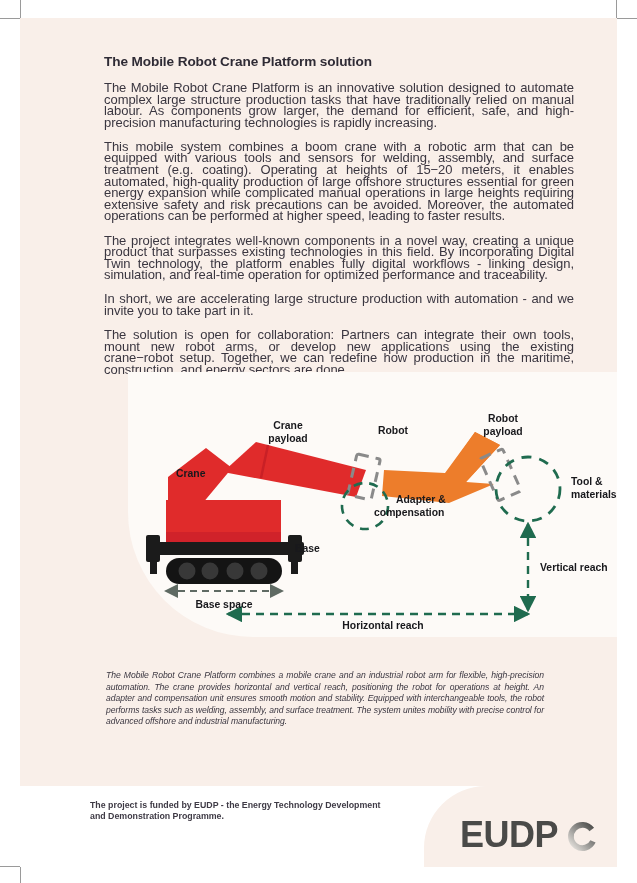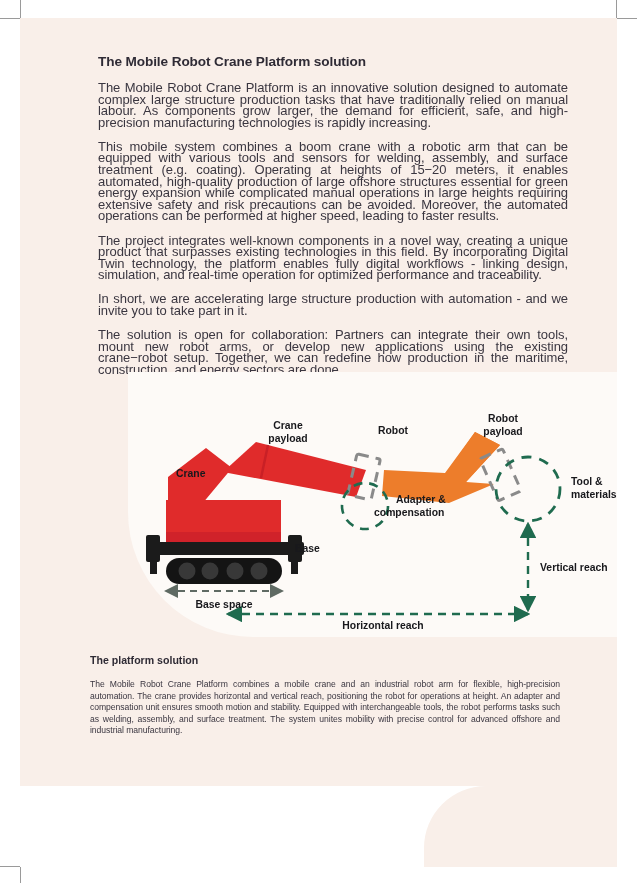--- a/index.html
+++ b/index.html
@@ -16,38 +16,38 @@
   #page-sheet{position:absolute;left:20px;top:18px;width:597px;height:849px;
               background:#ffffff;overflow:hidden;}
 
   #cream-bg{position:absolute;left:0;top:0;width:597px;height:768px;
             background:#f9efe9;}
   
   #cream-footer-right{position:absolute;left:404px;top:768px;width:193px;height:81px;
             background:#f9efe9;border-top-left-radius:62px;}
 
   
-  #intro{position:absolute;left:78px;top:36px;width:470px;}
+  #intro{position:absolute;left:84px;top:36px;width:470px;}
   #intro h1{font-size:13.6px;font-weight:bold;color:#2f2b35;margin:0 0 13px 0;
             letter-spacing:-0.1px;}
   #intro p{font-size:13px;line-height:11.6px;color:#3a3640;margin:0 0 12.5px 0;
            text-align:justify;letter-spacing:-0.05px;}
   #intro p:last-child{margin-bottom:0;}
 
   
   #diagram-panel{position:absolute;left:108px;top:354px;width:489px;height:265px;
                  background:#fdfaf7;border-bottom-left-radius:125px;}
 
   #diagram{position:absolute;left:0;top:0;width:489px;height:265px;}
 
   
   #platform{position:absolute;left:70px;top:636px;width:470px;}
   #platform h2{font-size:10.6px;font-weight:bold;color:#2f2b35;margin:0 0 13px 0;}
-  #platform p{font-size:8.6px;line-height:11.6px;color:#3a3640;margin:0;
-              text-align:justify;letter-spacing:-0.05px;}
+  #platform p{font-size:8.6px;line-height:11.6px;color:#3a3640;margin:16px;
+              text-align:justify;letter-spacing:-0.05px;font-style:italic;}
 
   
   #footer-text{position:absolute;left:70px;top:782px;width:300px;
                font-size:8.8px;line-height:11.4px;font-weight:bold;color:#3f3b46;}
   #logo{position:absolute;left:440px;top:793px;width:140px;height:48px;
         display:flex;align-items:center;}
   #logo-word{font-size:36px;font-weight:bold;color:#4a4a48;letter-spacing:-0.5px;
              font-family:"Liberation Sans",sans-serif;}
   #logo-mark{margin-left:9px;margin-top:2px;}
 </style>
@@ -156,19 +156,32 @@
         <text x="443" y="126">materials</text>
         <text x="167" y="180">Base</text>
         <text x="96" y="236" text-anchor="middle">Base space</text>
         <text x="255" y="257" text-anchor="middle">Horizontal reach</text>
         <text x="412" y="199">Vertical reach</text>
       </g>
     </svg>
   </div>
 
   <section id="platform">
-    <h2>The platform solution</h2>
     <p>The Mobile Robot Crane Platform combines a mobile crane and an industrial robot arm for flexible, high-precision automation. The crane provides horizontal and vertical reach, positioning the robot for operations at height. An adapter and compensation unit ensures smooth motion and stability. Equipped with interchangeable tools, the robot performs tasks such as welding, assembly, and surface treatment. The system unites mobility with precise control for advanced offshore and industrial manufacturing.</p>
   </section>
 
+  <div id="footer-text">The project is funded by EUDP - the Energy Technology Development and Demonstration Programme.</div>
 
+  <div id="logo">
+    <span id="logo-word">EUDP</span>
+    <svg id="logo-mark" width="40" height="40" viewBox="0 0 40 40">
+      <defs>
+        <linearGradient id="ringgrad" x1="1" y1="0" x2="0" y2="1">
+          <stop offset="0%" stop-color="#4a4a48"></stop>
+          <stop offset="55%" stop-color="#9b9a97"></stop>
+          <stop offset="100%" stop-color="#e8e4df"></stop>
+        </linearGradient>
+      </defs>
+      <path d="M31.5 26.5 A14 14 0 1 1 30 12.2" fill="none" stroke="url(#ringgrad)" stroke-width="7"></path>
+    </svg>
+  </div>
 
 </div>
 
 </body></html>

